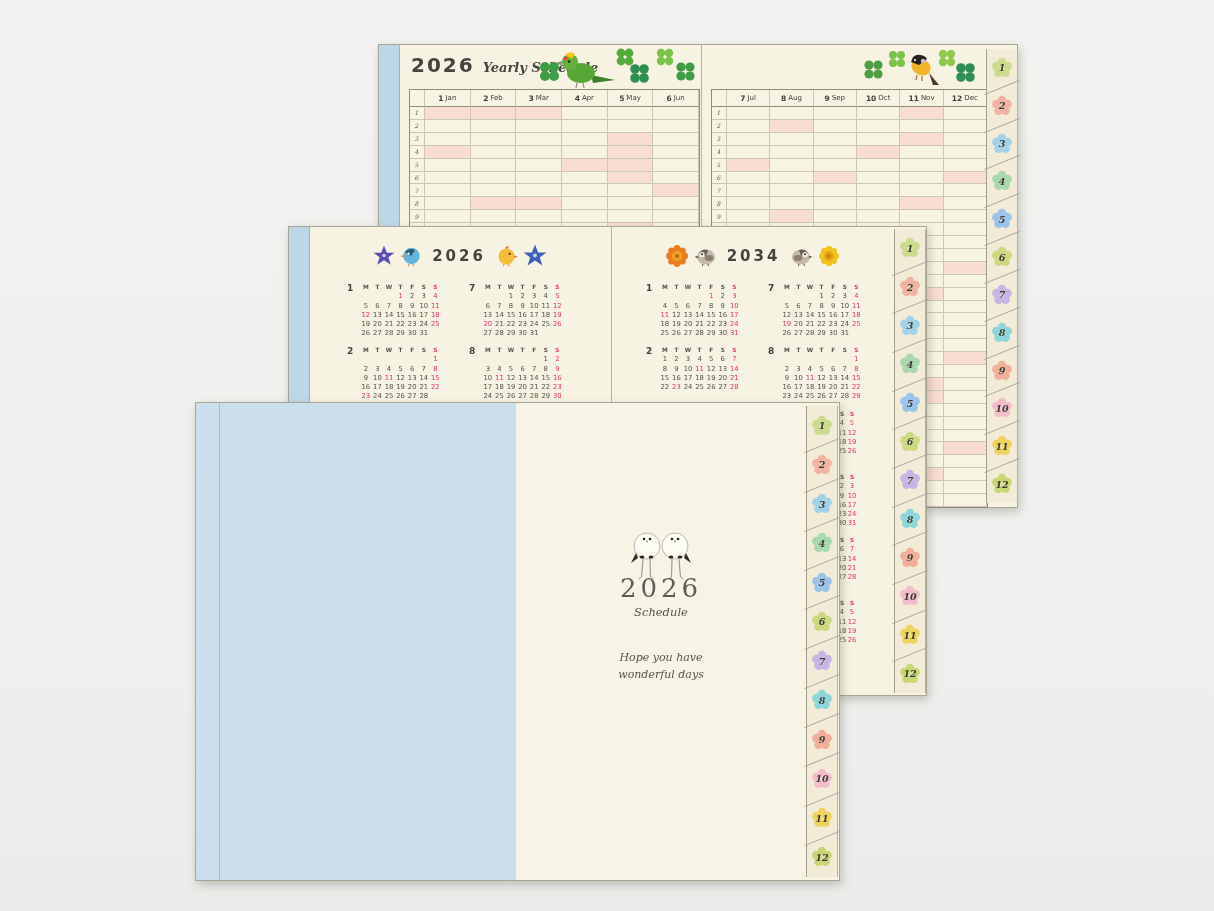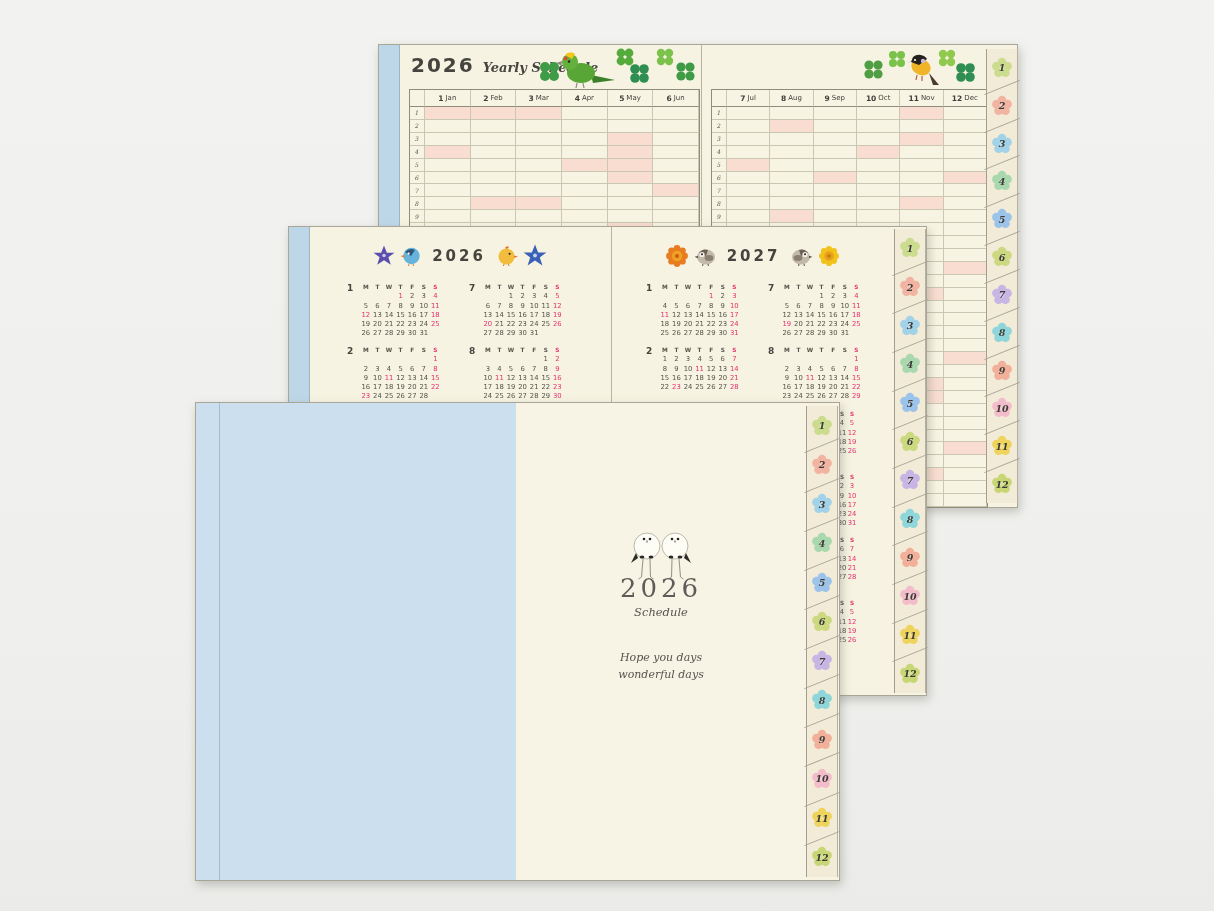--- a/index.html
+++ b/index.html
@@ -947,21 +947,21 @@
         </svg>
         <svg width="24" height="20" viewBox="0 0 24 20">
           <ellipse cx="12" cy="11" rx="9" ry="7.5" fill="#c3b9aa"></ellipse>
           <path d="M5 7 a8 8 0 0 1 9 -3 l-2 6 z" fill="#6b6156"></path>
           <circle cx="8" cy="8.5" r="2.6" fill="#f4f1e8"></circle>
           <circle cx="8" cy="8.2" r="1" fill="#23221f"></circle>
           <path d="M4 10 l-3.4 0.8 3.2 1.4 z" fill="#4a443c"></path>
           <ellipse cx="15" cy="12" rx="4.4" ry="3" fill="#8a7f70"></ellipse>
           <path d="M9 18 l-0.5 2 M14 18 l0.5 2" stroke="#5a554c" stroke-width="1" fill="none"></path>
         </svg>
-        <span class="m-year">2027</span>
+        <span class="m-year">2034</span>
         <svg width="24" height="20" viewBox="0 0 24 20">
           <ellipse cx="12" cy="11" rx="9" ry="7.5" fill="#c3b9aa"></ellipse>
           <path d="M19 7 a8 8 0 0 0 -9 -3 l2 6 z" fill="#6b6156"></path>
           <circle cx="16" cy="8.5" r="2.6" fill="#f4f1e8"></circle>
           <circle cx="16" cy="8.2" r="1" fill="#23221f"></circle>
           <path d="M20 10 l3.4 0.8 -3.2 1.4 z" fill="#4a443c"></path>
           <ellipse cx="9" cy="12" rx="4.4" ry="3" fill="#8a7f70"></ellipse>
           <path d="M10 18 l-0.5 2 M15 18 l0.5 2" stroke="#5a554c" stroke-width="1" fill="none"></path>
         </svg>
         <svg width="22" height="22" viewBox="0 0 24 24">
@@ -1365,21 +1365,21 @@
             <circle cx="48" cy="12" r="1.3" fill="#23221f"></circle>
           <path d="M17 13.5 l0 2 M45 13.5 l0 2" stroke="#4a4944" stroke-width="1"></path>
           <path d="M6 26 L1 36 L8 31 Z" fill="#2a2a28"></path>
           <path d="M56 26 L61 36 L54 31 Z" fill="#2a2a28"></path>
           <path d="M13 32 l-1.5 18 M20 32 l0.5 18 M42 32 l-0.5 18 M49 32 l1.5 18" stroke="#9a968c" stroke-width="1.1" fill="none"></path>
           <path d="M11.5 50 l-3 2 M20.5 50 l3 2 M41.5 50 l-3 2 M50.5 50 l3 2" stroke="#9a968c" stroke-width="1" fill="none"></path>
         </svg>
         <div class="cover-year">2026</div>
         <div class="cover-sub">Schedule</div>
         <div class="cover-msg">
-          <span>Hope you days</span><br>
+          <span>Hope you have</span><br>
           <span>wonderful days</span>
         </div>
       </div>
     </div>
     <div class="tabstrip" id="tabs-cover" style="left:610px;top:3px;bottom:3px;">
         <div class="tabcell">
           <svg viewBox="0 0 26 26">
             <circle cx="13" cy="6.2" r="5.2" fill="#ccdc8e"></circle>
             <circle cx="19.467184310807042" cy="10.898684438250358" r="5.2" fill="#ccdc8e"></circle>
             <circle cx="16.996939715588816" cy="18.501315561749642" r="5.2" fill="#ccdc8e"></circle>

